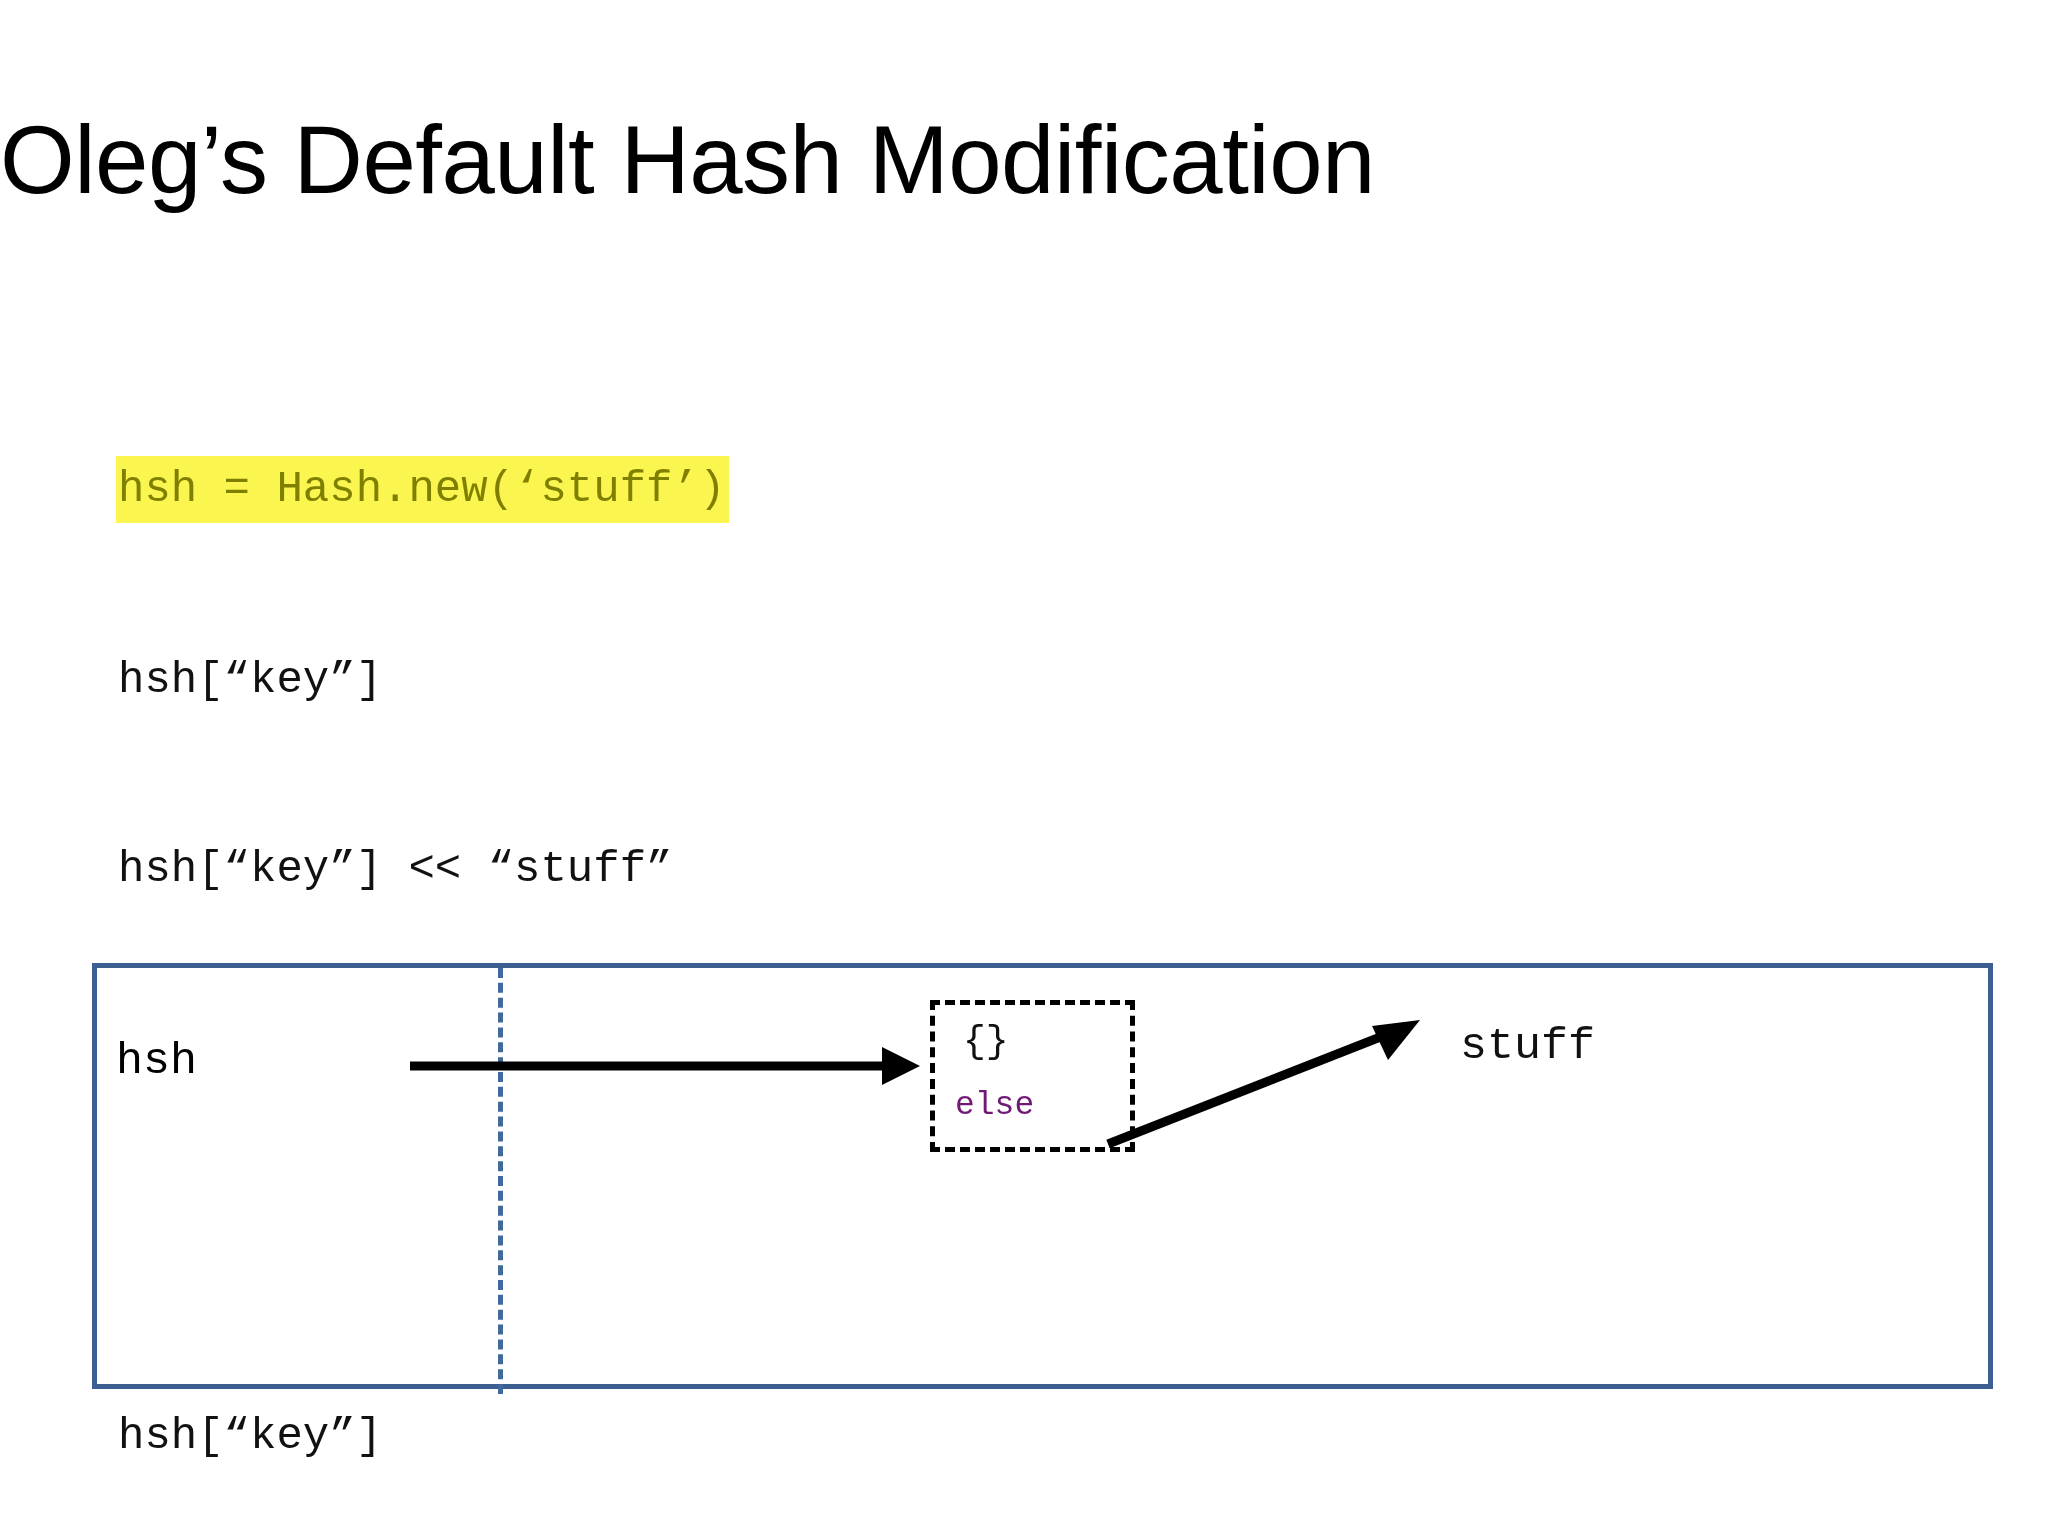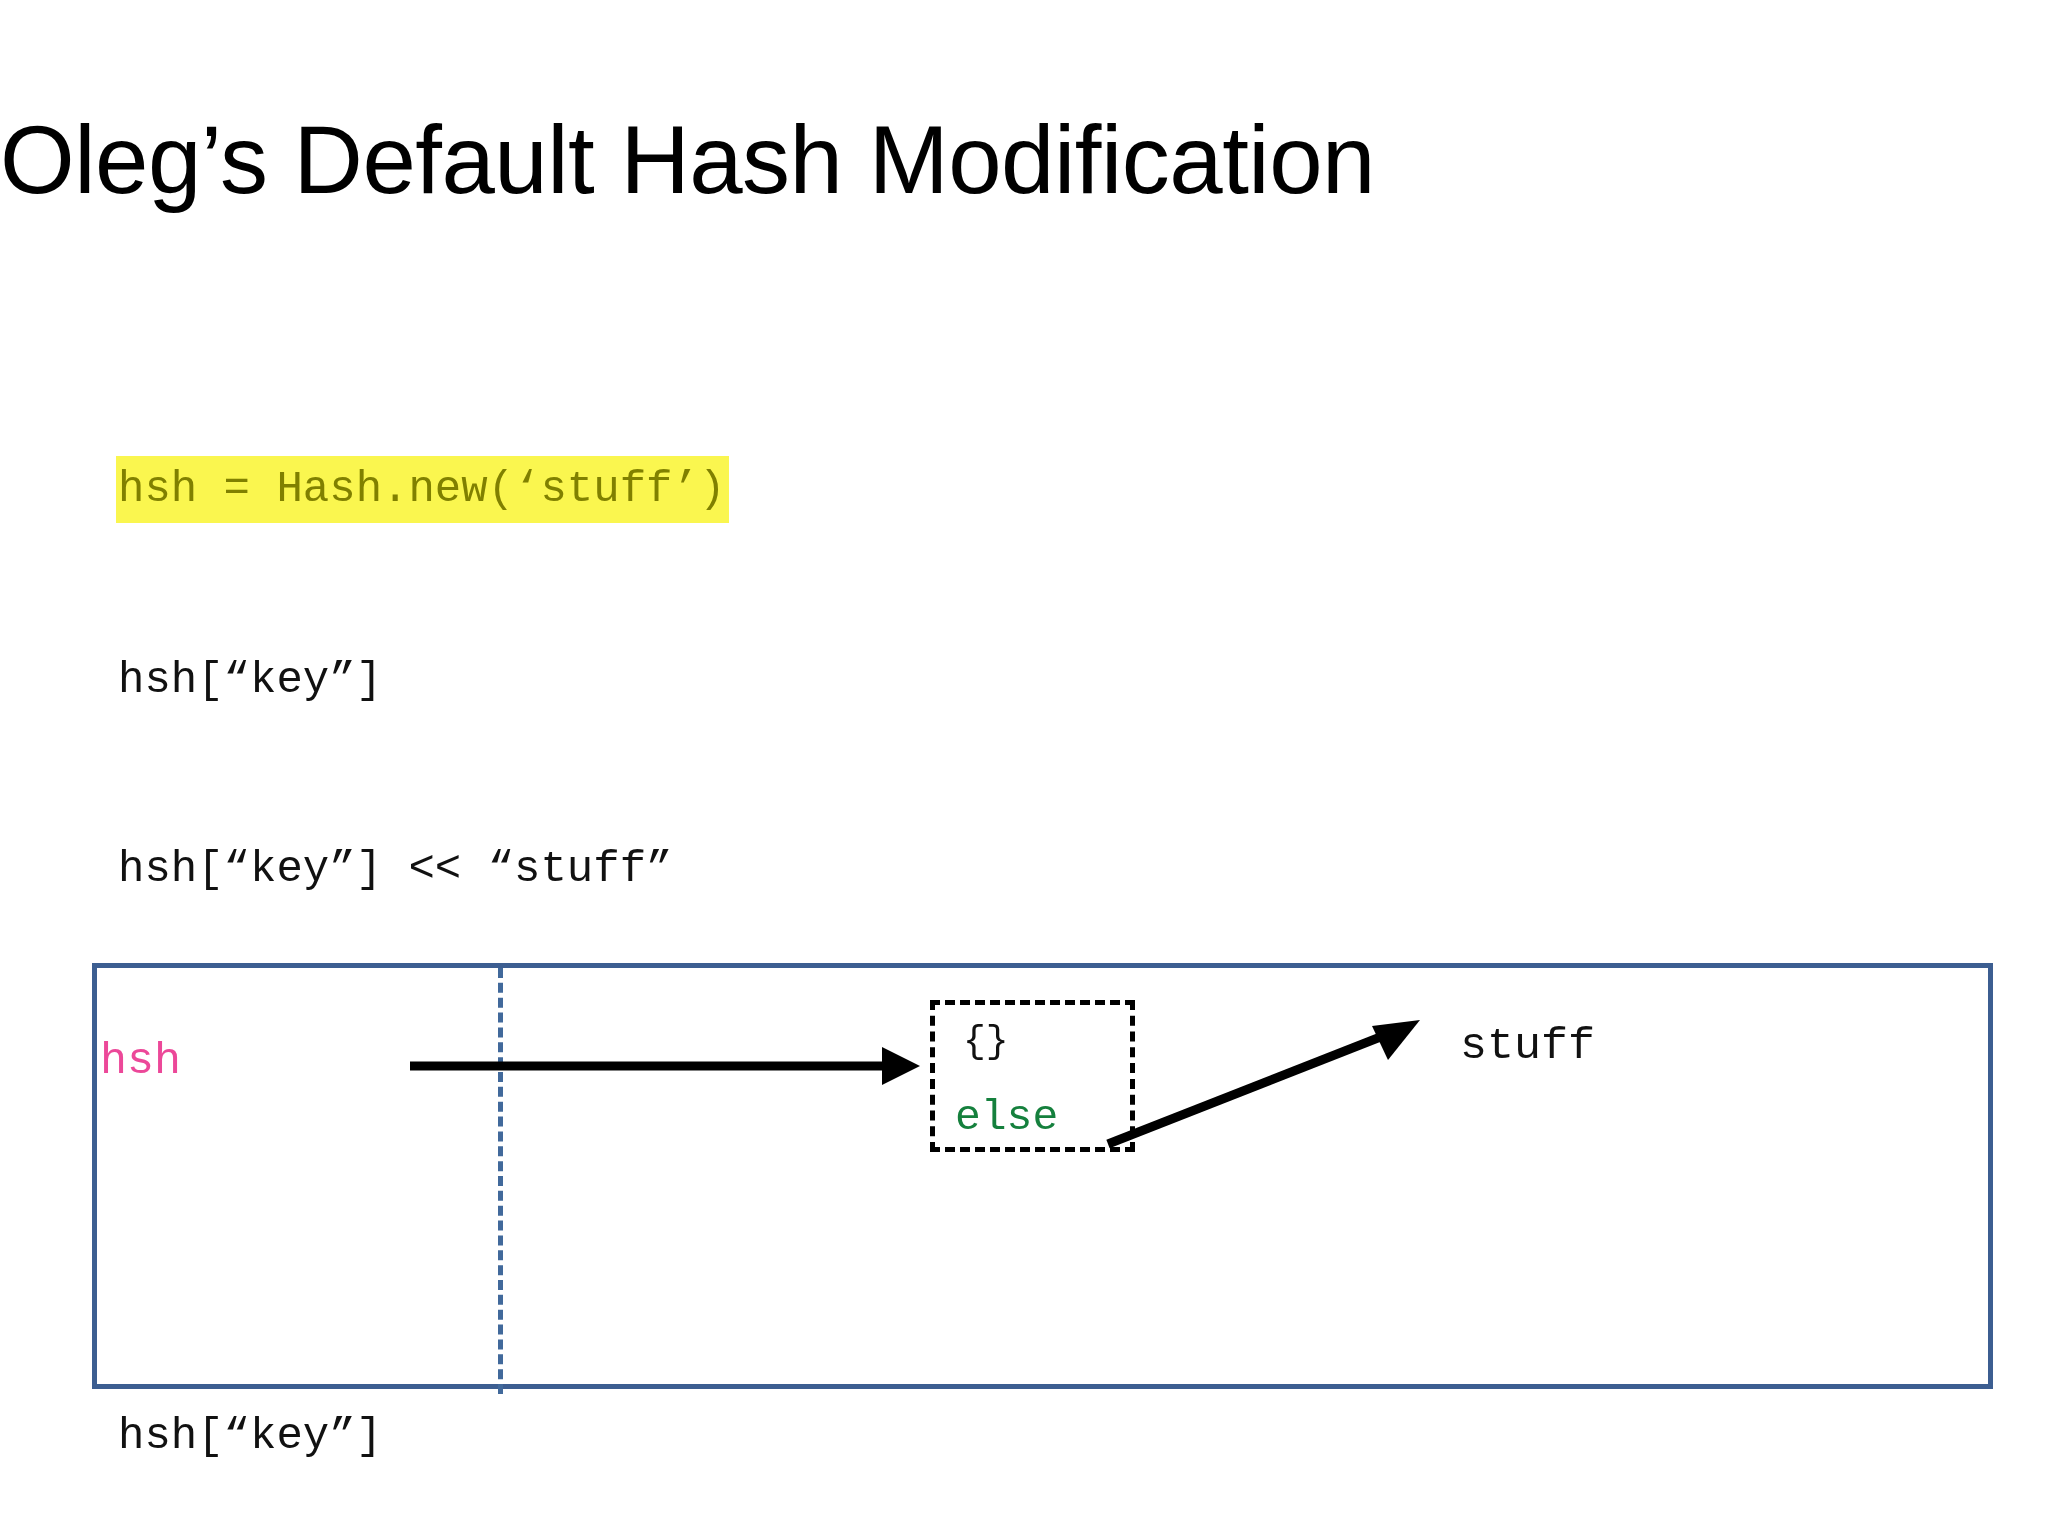--- a/index.html
+++ b/index.html
@@ -74,26 +74,26 @@
     left: 401px;
     top: 0px;
     width: 0px;
     height: 426px;
     border-left: 5px dashed #41699B;
   }
 
   
   #hsh-label {
     position: absolute;
-    left: 100px;
+    left: 116px;
     top: 1037px;
     font-family: "Liberation Mono", "DejaVu Sans Mono", monospace;
     font-size: 45px;
     line-height: 50px;
-    color: #ec4899;
+    color: #000000;
     white-space: pre;
   }
 
   
   #hsh-arrow {
     position: absolute;
     left: 410px;
     top: 1041px;
     width: 510px;
     height: 50px;
@@ -115,25 +115,25 @@
     top: 14px;
     font-family: "Liberation Mono", "DejaVu Sans Mono", monospace;
     font-size: 38px;
     line-height: 46px;
     color: #111111;
     white-space: pre;
   }
   #hash-default-label {
     position: absolute;
     left: 20px;
-    top: 88px;
+    top: 76px;
     font-family: "Liberation Mono", "DejaVu Sans Mono", monospace;
-    font-size: 43px;
+    font-size: 33px;
     line-height: 50px;
-    color: #15803d;
+    color: #701a75;
     white-space: pre;
   }
 
   
   #default-arrow {
     position: absolute;
     left: 1100px;
     top: 1012px;
     width: 320px;
     height: 140px;

